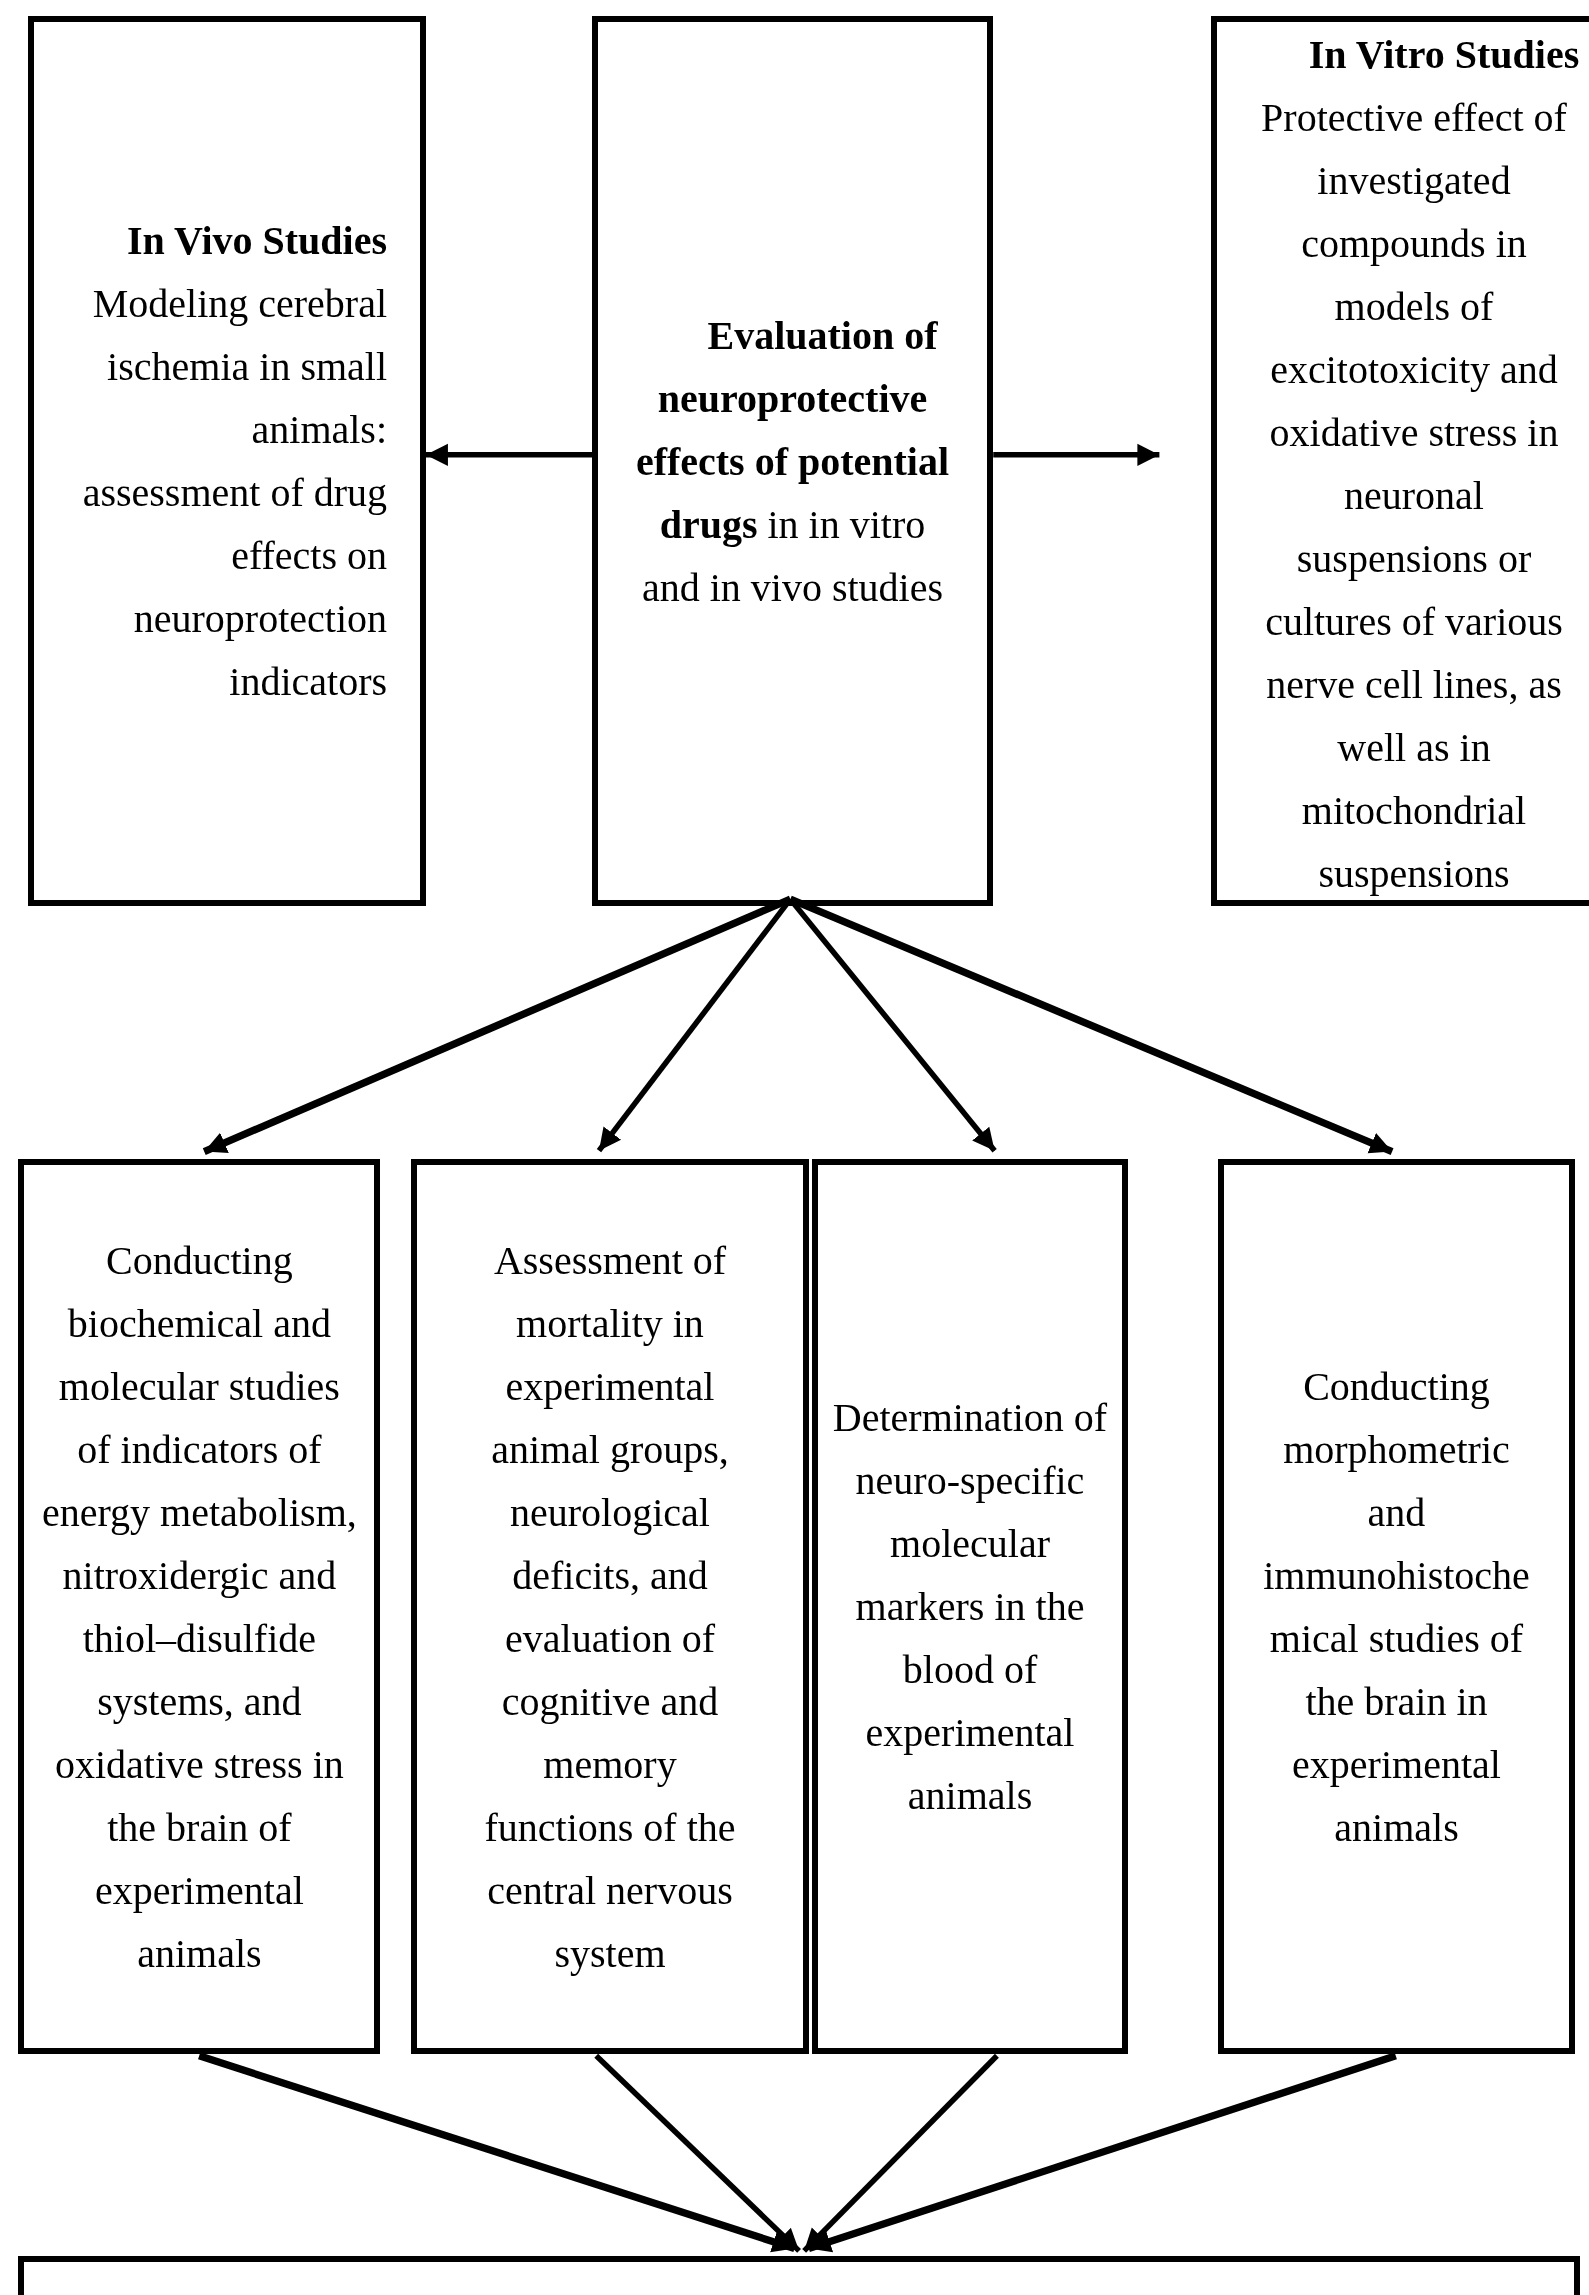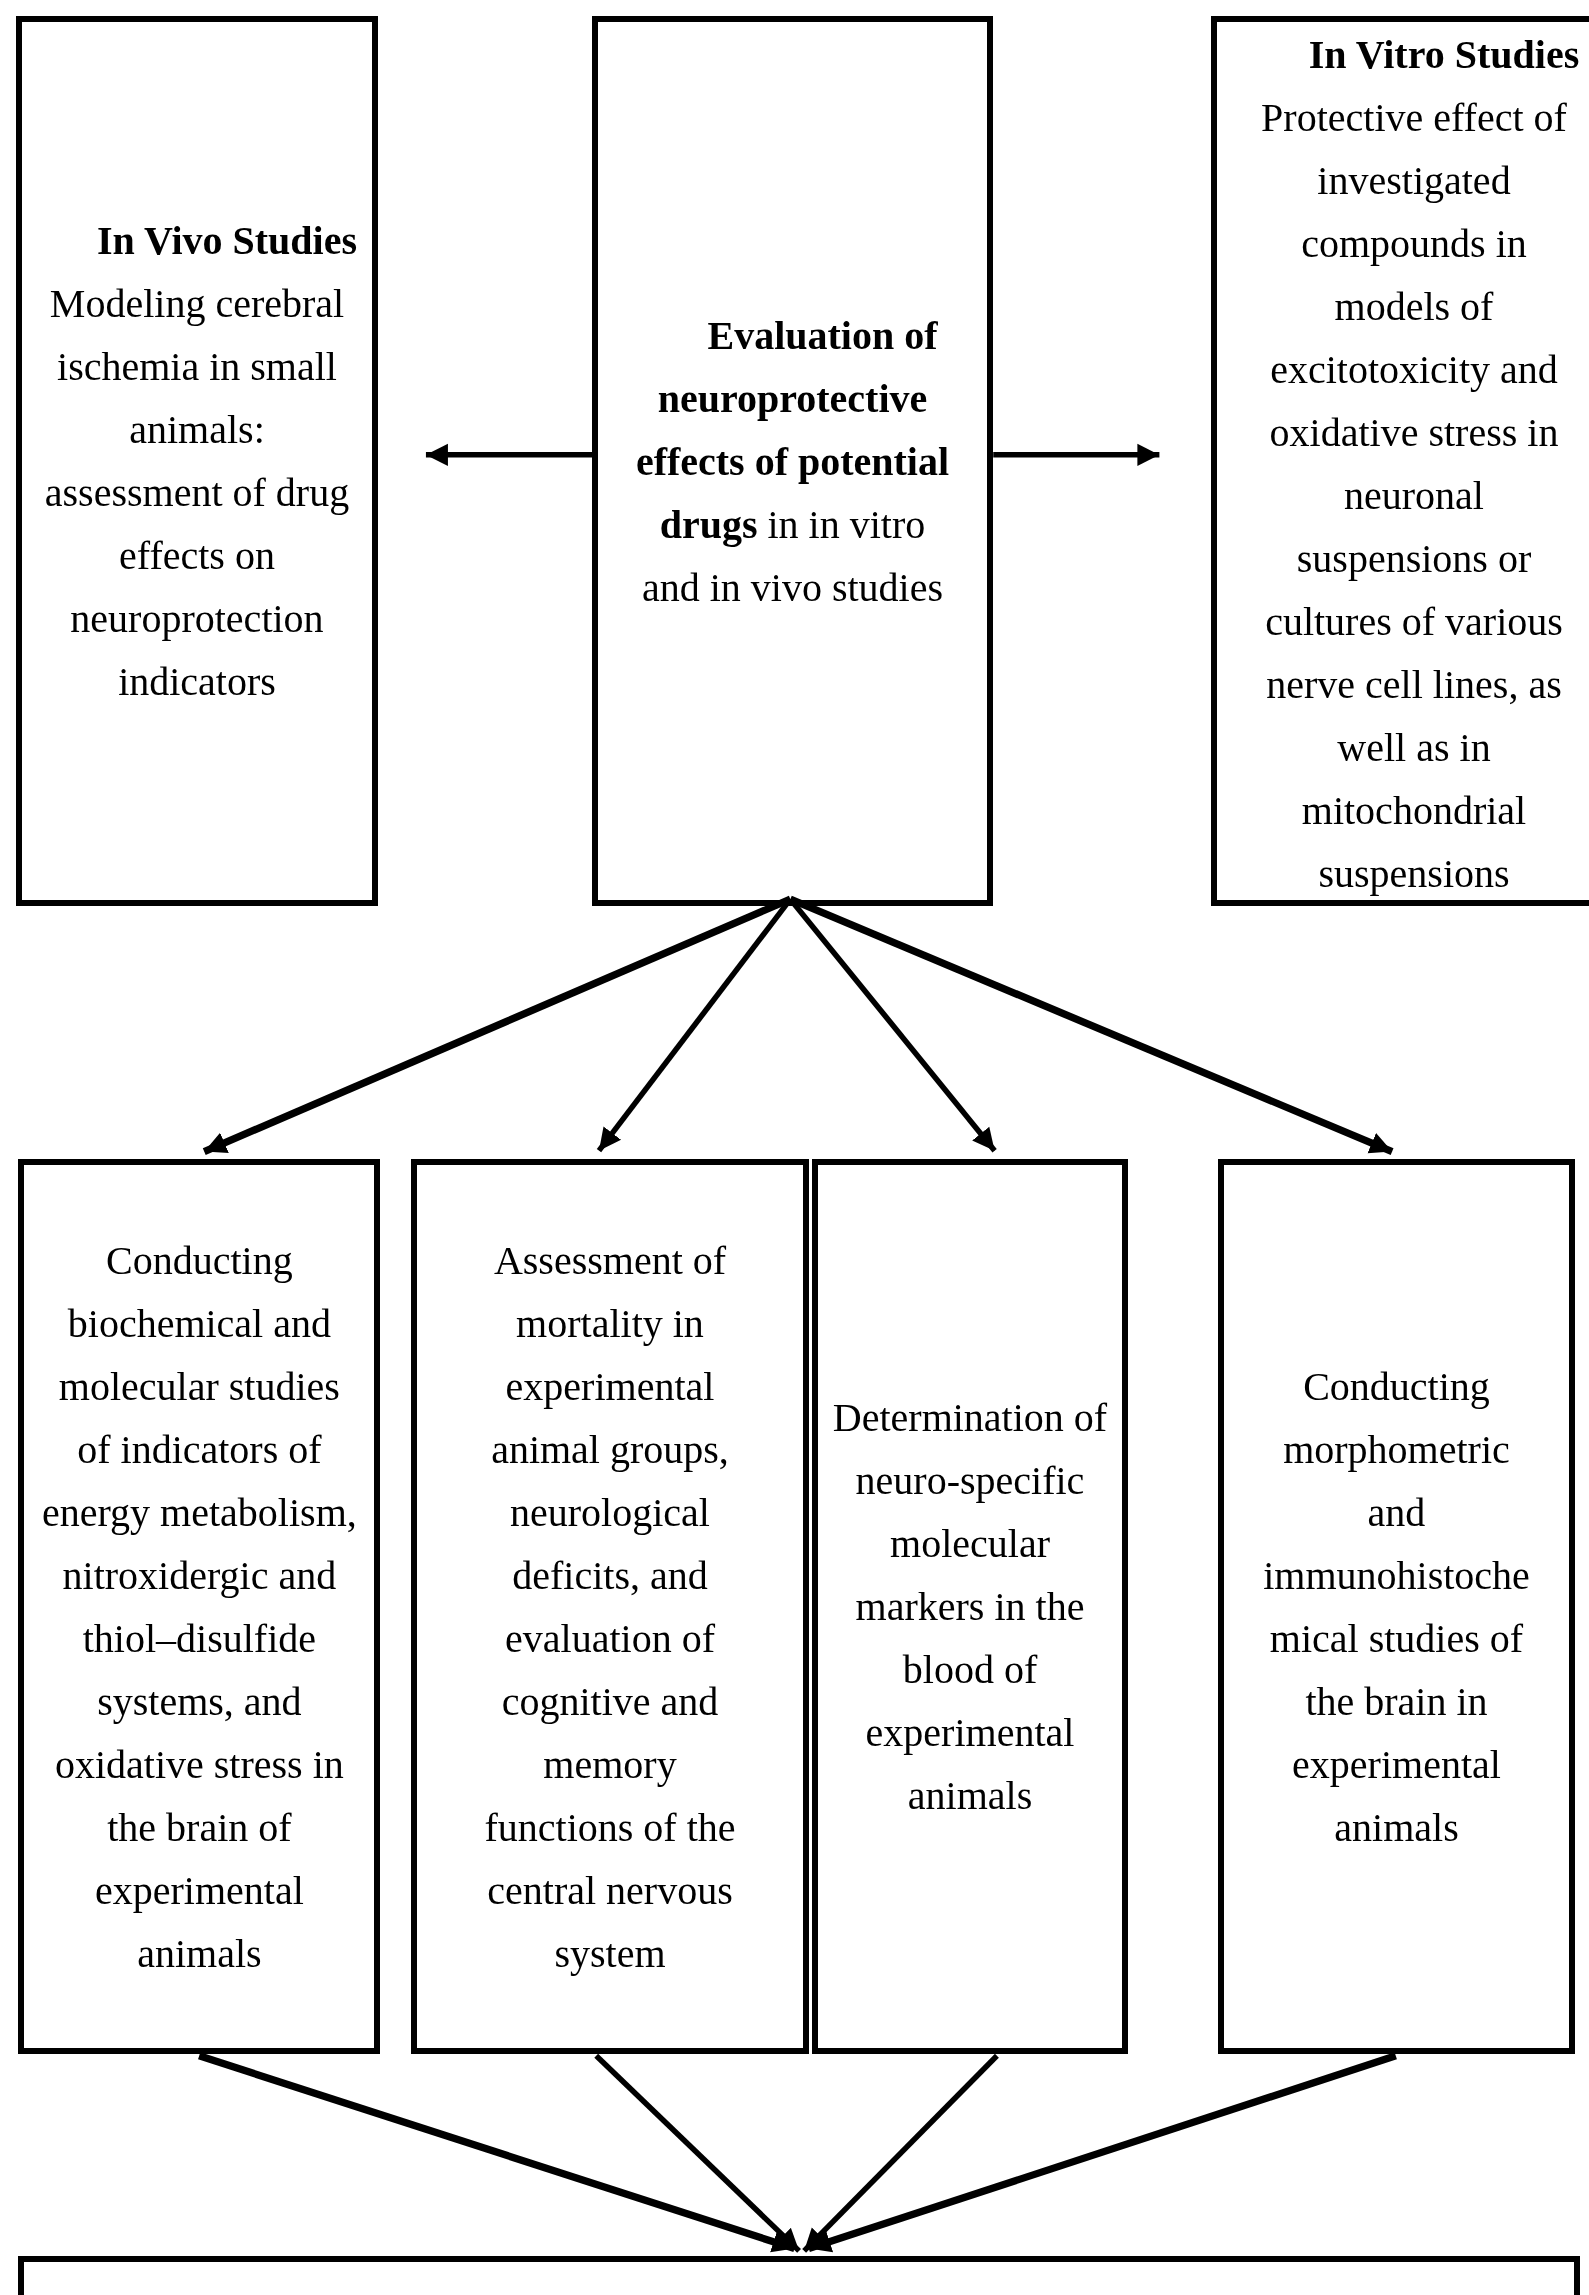--- a/index.html
+++ b/index.html
@@ -27,21 +27,21 @@
   .box.top-align { justify-content: center; padding-top: 10px; margin-left: 42px; }
   .box-text {
     white-space: pre;
     font-size: 40px;
     line-height: 63px;
     font-weight: 400;
   }
   .bold { font-weight: 700; }
 
   
-  #box-invivo   { left: 16px;   top: 16px;   width: 362px;  height: 890px; }
+  #box-invivo   { left: 28px;   top: 16px;   width: 398px;  height: 890px; text-align: right; }
   #box-eval     { left: 592px; top: 16px;   width: 401px;  height: 890px; }
   #box-invitro  { left: 1169px; top: 16px;   width: 406px;  height: 890px; }
   #box-mid1     { left: 18.4px;   top: 1159px; width: 362px;  height: 895px; }
   #box-mid2     { left: 411px;  top: 1159px; width: 398px;  height: 895px; }
   #box-mid3     { left: 812px; top: 1159px; width: 316px;  height: 895px; }
   #box-mid4     { left: 1218px; top: 1159px; width: 357px;  height: 895px; }
   #box-bottom   { left: 18.4px;   top: 2256px; width: 1562px; height: 225px; }
 
   #arrows-layer {
     position: absolute;

